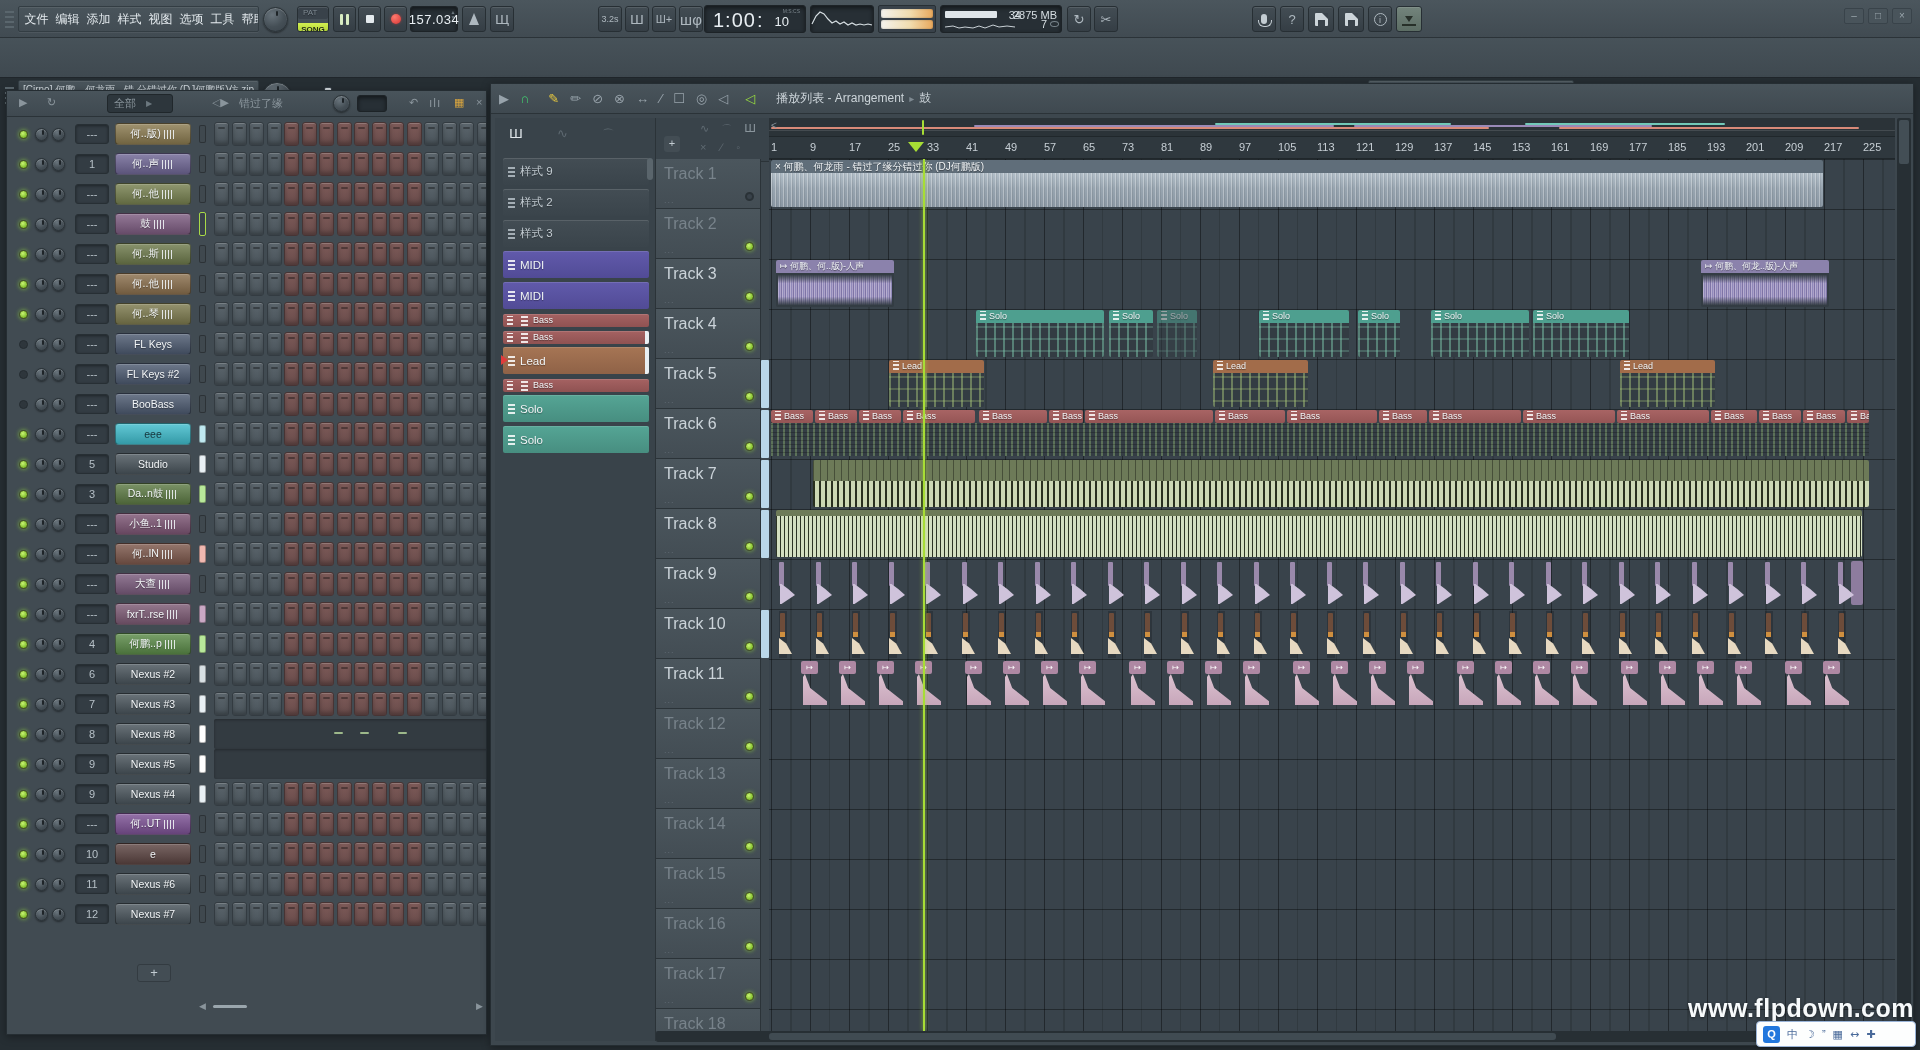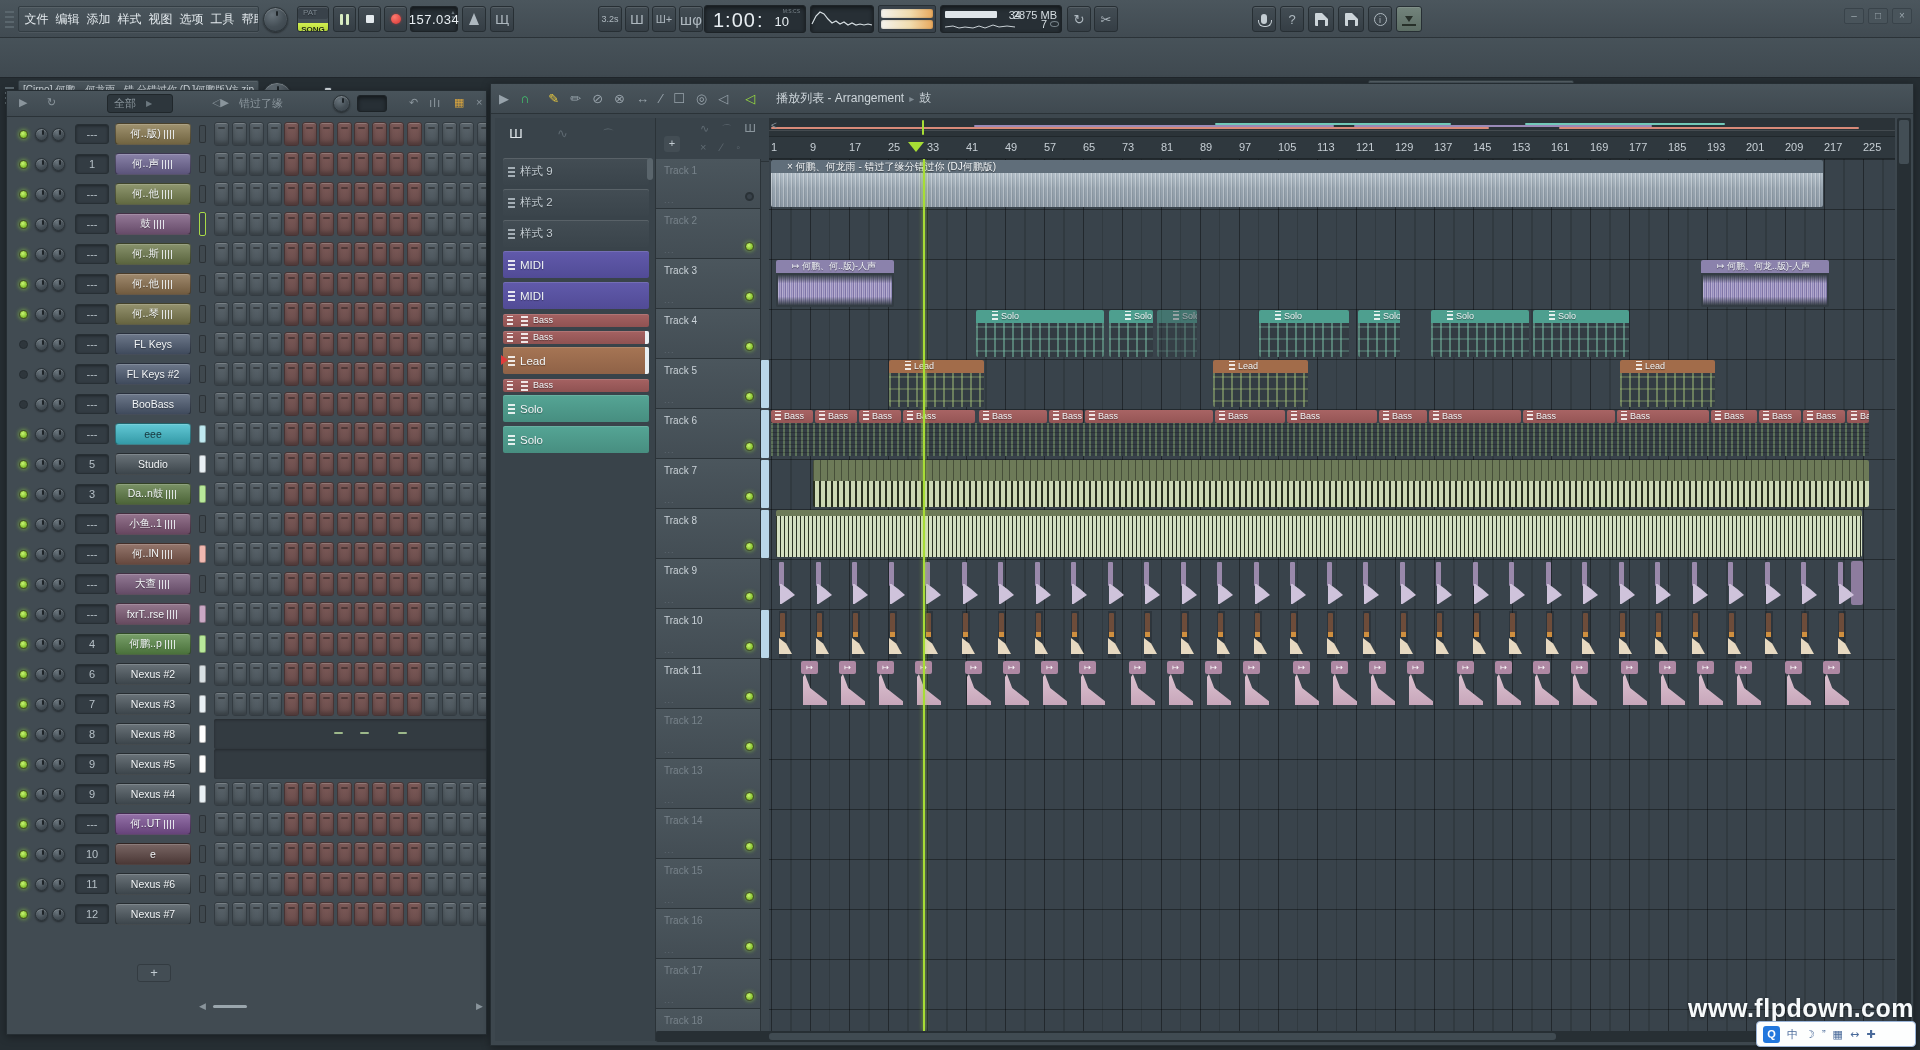--- a/index.html
+++ b/index.html
@@ -162,38 +162,38 @@
   #tabzone .r2{position:absolute;left:44px;top:23px;display:flex;gap:14px}
   
   #mini{position:absolute;left:278px;top:34px;right:18px;height:19px;background:#2b3338;border-bottom:1px solid #20272b;overflow:hidden}
   #mini .mseg{position:absolute;height:2px;border-radius:1px}
   #tl{position:absolute;left:278px;top:53px;right:18px;height:22px;background:#2f383e;border-bottom:1px solid #20272b;overflow:hidden}
   .tick{position:absolute;top:4px;font-size:11px;color:#c7cfd5}
   
   #theads{position:absolute;left:165px;top:75px;width:105px;bottom:14px;background:#47525a;overflow:hidden;border-right:1px solid #2b3338}
   .th{position:absolute;left:0;width:105px;height:50px;border-bottom:1px solid #2b3338;cursor:pointer;
     background:linear-gradient(180deg,#4b565d,#434d54)}
-  .tname{position:absolute;left:8px;top:6px;font-size:10px;color:#cbd3d9}
+  .tname{position:absolute;left:8px;top:6px;font-size:16px;color:#cbd3d9}
   .th.dim .tname{color:#78838b}
   .tdots{position:absolute;left:8px;bottom:3px;font-size:9px;color:#5f6a72;letter-spacing:1px}
   .tled{position:absolute;right:7px;bottom:7px;width:9px;height:9px;border-radius:50%;cursor:pointer}
   .tled.on{background:radial-gradient(circle at 40% 35%,#c8f472,#7fbc2a 70%);box-shadow:0 0 4px rgba(150,220,60,.7);border:1px solid #45551f}
   .tled.ring{background:#39424a;border:2px solid #2a3237}
   #tstrips{position:absolute;left:270px;top:75px;width:8px;bottom:14px;overflow:hidden}
   .tstrip{position:absolute;left:0;width:8px;height:48px;background:#bad7e9;border-radius:1px}
   
   #lanes{position:absolute;left:278px;top:75px;right:18px;bottom:14px;overflow:hidden;background:#39434b;
     background-image:
       repeating-linear-gradient(180deg,rgba(0,0,0,.38) 0 1px,transparent 1px 50px),
       repeating-linear-gradient(90deg,rgba(0,0,0,.30) 0 1px,transparent 1px 39px),
       repeating-linear-gradient(90deg,rgba(0,0,0,.14) 0 1px,transparent 1px 19.5px);
     background-position:0 0,2px 0,2px 0}
   .lane{position:absolute;left:0;width:100%;height:50px}
   .clip{position:absolute;top:1px;height:47px;border-radius:2px;overflow:hidden;cursor:pointer}
-  .cl-h{display:block;height:13px;font-size:9px;line-height:13px;color:#f2f5f7;padding:0 16px;white-space:nowrap;overflow:hidden;text-shadow:0 1px 1px rgba(0,0,0,.45)}
+  .cl-h{display:block;height:13px;font-size:9px;line-height:13px;color:#f2f5f7;padding:0 4px;white-space:nowrap;overflow:hidden;text-shadow:0 1px 1px rgba(0,0,0,.45)}
   .cl-b{position:absolute;left:0;right:0;top:13px;bottom:0}
   .audio .cl-h{background:#606e7a;font-size:10px}
   .audio .cl-b{background:
       repeating-linear-gradient(90deg,rgba(255,255,255,.30) 0 1px,rgba(0,0,0,.07) 1px 2px,transparent 2px 4px),
       linear-gradient(180deg,#b3bfc9 0,#98a5b0 45%,#8a97a3 100%)}
   .vocal .cl-h{background:#8b82ac}
   .vocal .cl-b{background:#333c43}
   .vocal .wv{position:absolute;left:2px;right:2px;top:2px;bottom:2px;display:block;
     background:linear-gradient(180deg,rgba(51,60,67,.95) 0,rgba(51,60,67,0) 28%,rgba(51,60,67,0) 72%,rgba(51,60,67,.95) 100%),
     repeating-linear-gradient(90deg,#b7aed0 0 1px,#9089ba 1px 2px,#aba1c8 2px 3px,#7e74a6 3px 4px)}

